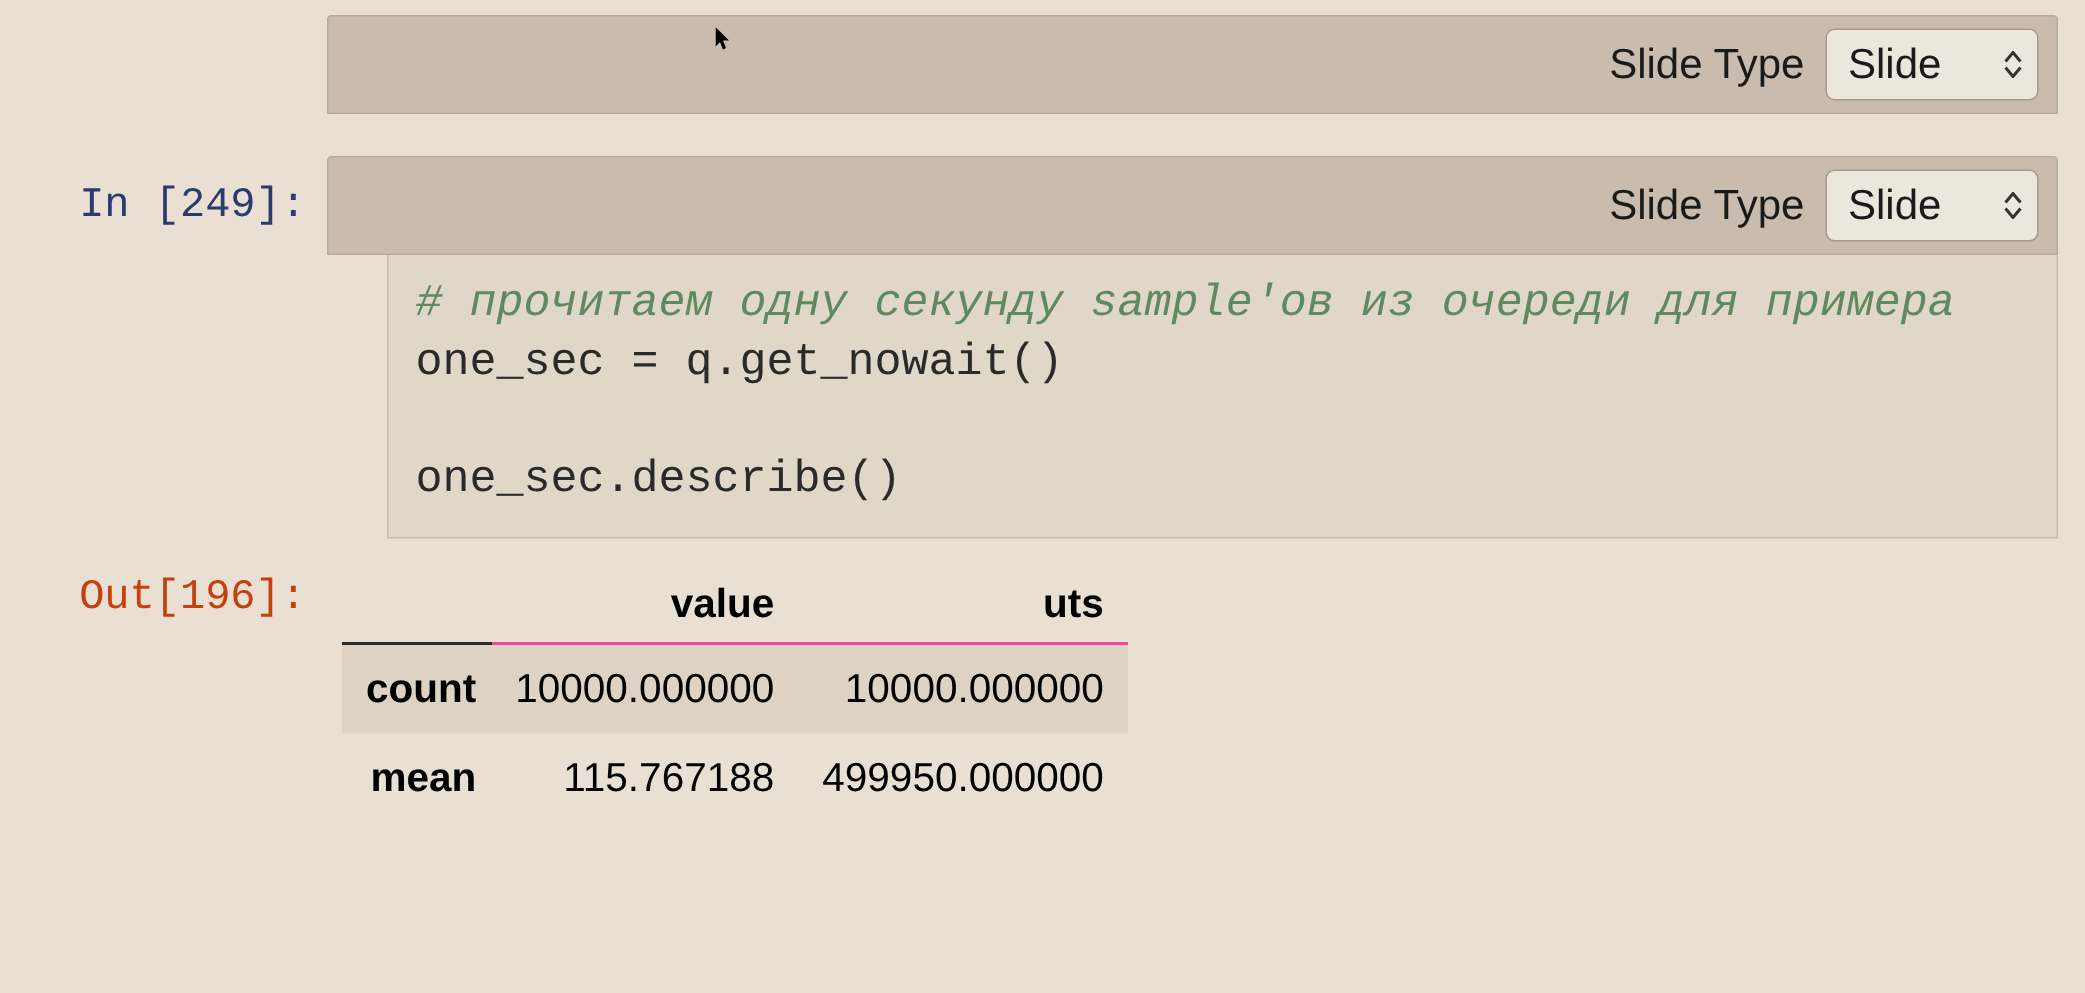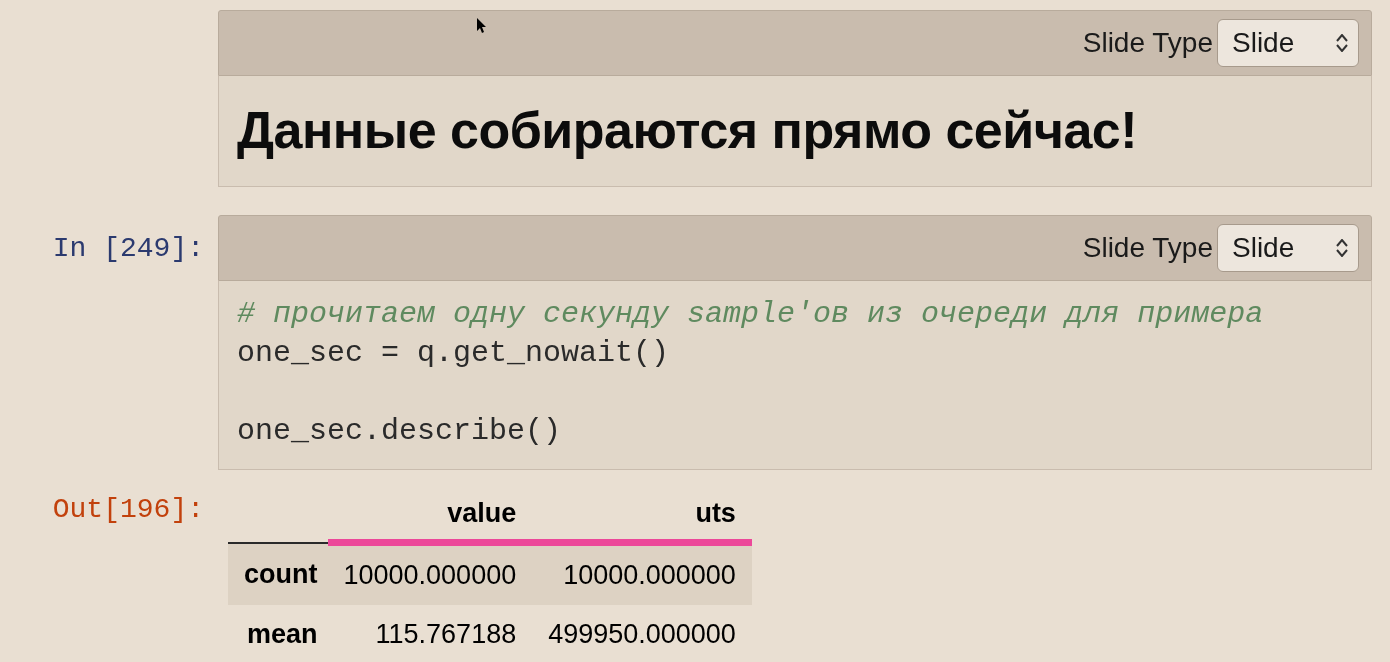--- a/index.html
+++ b/index.html
@@ -41,21 +41,21 @@
     }
     .toolbar {
       background: #c9bcae;
       border: 1px solid #b8ab9c;
       border-radius: 3px 3px 0 0;
       height: 66px;
       display: flex;
       align-items: center;
       justify-content: flex-end;
       padding: 0 12px;
-      gap: 4px;
+      gap: 14px;
     }
     .toolbar-label {
       font-size: 28px;
       color: #1a1a1a;
     }
     .select-wrap {
       position: relative;
       width: 142px;
       height: 48px;
       background: #ede6dd;
@@ -94,33 +94,34 @@
     .code-area {
       background: #e1d7c9;
       border: 1px solid #c9bcae;
       border-top: none;
       padding: 14px 18px 18px 18px;
       font-family: "Menlo", "Monaco", "Courier New", monospace;
       font-size: 30px;
       line-height: 1.3;
       white-space: pre;
       color: #2a2a2a;
+      margin-left: 40px;
     }
     .code-comment { color: #5f8a5f; font-style: italic; }
     .spacer { height: 28px; }
     .out-table {
       border-collapse: collapse;
       font-size: 27px;
       margin-left: 10px;
     }
     .out-table th {
       text-align: right;
       padding: 10px 16px;
       font-weight: 700;
-      border-bottom: 7px solid #ec4899;
+      border-bottom: 2px solid #ec4899;
     }
     .out-table th.rowhead-blank { border-bottom: 2px solid #2a2a2a; }
     .out-table td {
       text-align: right;
       padding: 14px 16px;
     }
     .out-table .rowhead {
       text-align: right;
       font-weight: 700;
       padding-right: 10px;
@@ -150,23 +151,20 @@
         <span class="select-text">Slide</span>
         <span class="select-arrows">
           <svg width="12" height="8">
               <path d="M1 7 L6 1 L11 7" fill="none" stroke="#333" stroke-width="2"></path>
             </svg>
           <svg width="12" height="8">
               <path d="M1 1 L6 7 L11 1" fill="none" stroke="#333" stroke-width="2"></path>
             </svg>
         </span>
       </div>
-    </div>
-    <div class="markdown-area">
-      <h1>Данные собираются прямо сейчас!</h1>
     </div>
   </div>
 </div>
 
 <div class="spacer"></div>
 
 <div class="cell">
   <div class="prompt-col prompt-in in-prompt-align">In [249]:</div>
   <div class="cell-body">
     <div class="toolbar">

